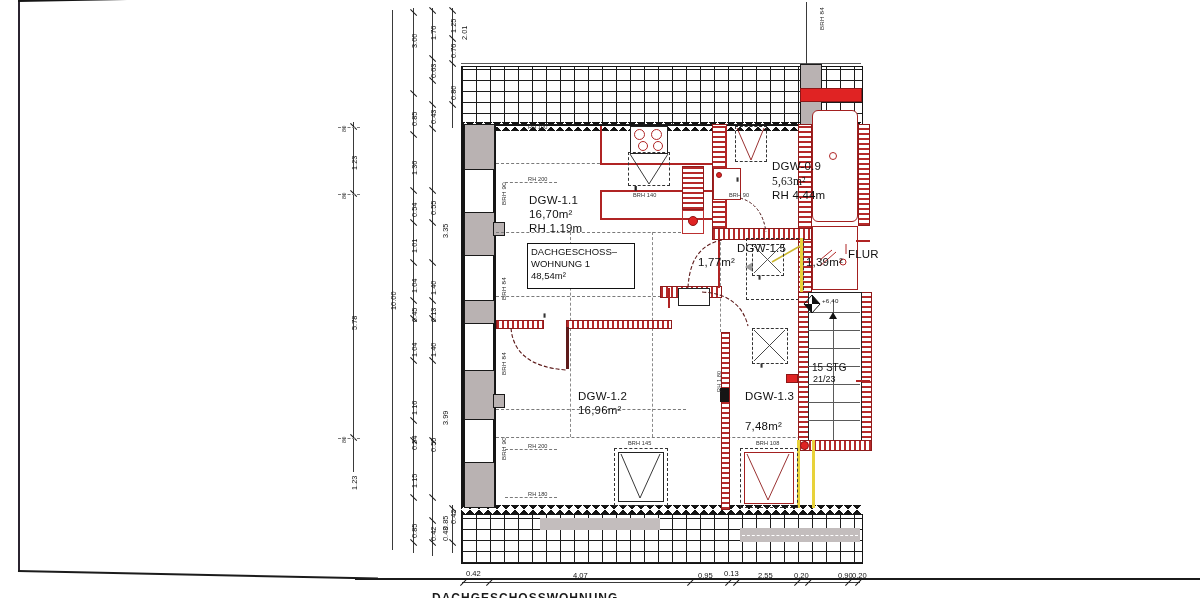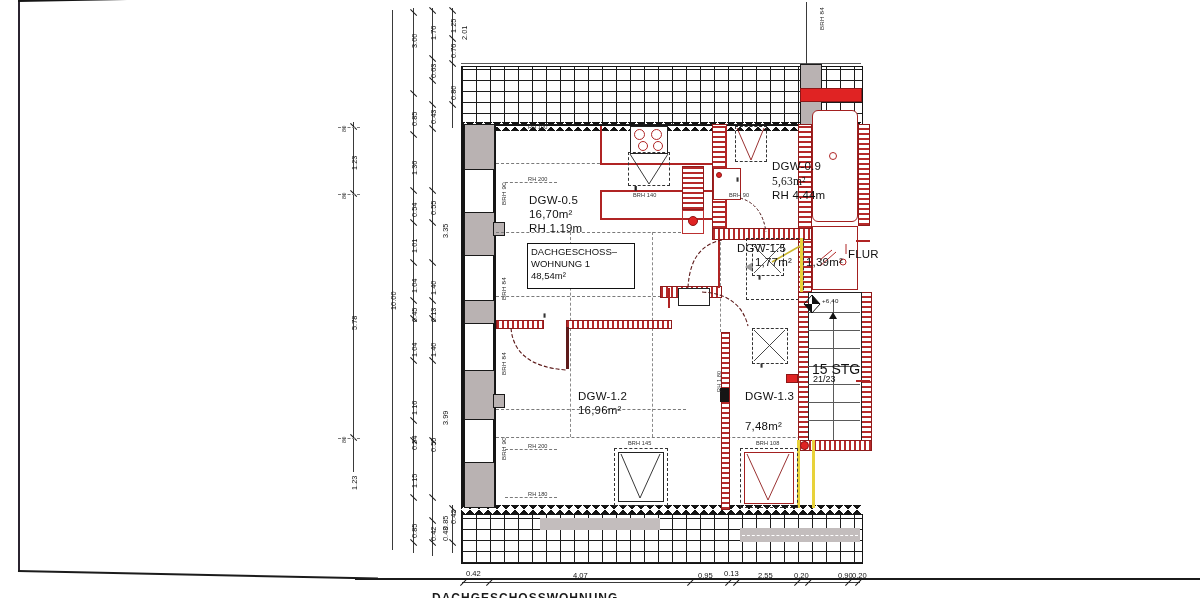--- a/index.html
+++ b/index.html
@@ -291,21 +291,21 @@
   <div class="thinline" style="left:808px;top:402px;width:52px;height:1px;"></div>
   <div class="thinline" style="left:808px;top:420px;width:52px;height:1px;"></div>
   <div class="thinline" style="left:833px;top:300px;width:1px;height:140px;"></div>
   <div class="arrowUp" style="left:829px;top:312px;"></div>
   <svg class="abs" style="left:801px;top:293px;" width="22" height="22">
     <path d="M11 2 L19 11 L11 20 L3 11 Z" fill="none" stroke="#111" stroke-width="1"></path>
     <path d="M11 2 L19 11 L11 11 Z" fill="#111"></path>
     <path d="M11 11 L3 11 L11 20 Z" fill="#111"></path>
   </svg>
   <div class="txt tiny2" style="left:822px;top:298px;">+6,40</div>
-  <div class="txt" style="left:812px;top:362px;font-size:14px;">15 STG</div>
+  <div class="txt" style="left:812px;top:362px;font-size:10px;">15 STG</div>
   <div class="txt" style="left:813px;top:374px;font-size:9px;">21/23</div>
   <div class="redhatch" style="left:798px;top:440px;width:72px;height:9px;"></div>
   <div class="redsolid" style="left:800px;top:441px;width:7px;height:7px;border-radius:50%;"></div>
   <div class="yellowline" style="left:797px;top:440px;width:2.5px;height:68px;"></div>
   <div class="yellowline" style="left:812px;top:440px;width:2.5px;height:68px;"></div>
 
   <div class="darkred" style="left:721px;top:332px;width:7px;height:176px;"></div>
   <div class="redhatchV" style="left:721px;top:332px;width:7px;height:176px;"></div>
   <div class="wall" style="left:720px;top:388px;width:9px;height:14px;"></div>
   <div class="vtxt tiny" style="left:716px;top:392px;">RH 1.80</div>
@@ -357,41 +357,41 @@
   <div class="txt tiny" style="left:756px;top:440px;">BRH 108</div>
 
   <div class="redhatchV" style="left:858px;top:124px;width:10px;height:100px;"></div>
   <div class="redline" style="left:856px;top:240px;width:14px;height:2px;"></div>
   <div class="redline" style="left:856px;top:380px;width:14px;height:2px;"></div>
   <div class="redsolid" style="left:786px;top:374px;width:10px;height:7px;"></div>
 
   <div class="vtxt tiny2" style="left:818px;top:30px;">BRH 84</div>
   <div class="dimline abs" style="left:806px;top:2px;width:1.1px;height:62px;"></div>
 
-  <div class="txt rm" style="left:529px;top:194px;">DGW-0.5</div>
+  <div class="txt rm" style="left:529px;top:194px;">DGW-1.1</div>
   <div class="txt rm" style="left:529px;top:208px;">16,70m²</div>
   <div class="txt rm" style="left:529px;top:222px;">RH 1.19m</div>
 
   <div class="lbl-box" style="left:527px;top:243px;width:106px;height:44px;"></div>
   <div class="txt" style="left:531px;top:247px;font-size:9.5px;">DACHGESCHOSS–</div>
   <div class="txt" style="left:531px;top:259px;font-size:9.5px;">WOHNUNG 1</div>
   <div class="txt" style="left:531px;top:271px;font-size:9.5px;">48,54m²</div>
 
   <div class="txt rm" style="left:578px;top:390px;">DGW-1.2</div>
   <div class="txt rm" style="left:578px;top:404px;">16,96m²</div>
 
   <div class="txt rm" style="left:745px;top:390px;">DGW-1.3</div>
   <div class="txt rm" style="left:745px;top:404px;margin-top:16px;">7,48m²</div>
 
   <div class="txt rm" style="left:772px;top:160px;">DGW-0.9</div>
   <div class="txt rm" style="left:772px;top:175px;font-family:Liberation Serif, serif;">5,63m²</div>
   <div class="txt rm" style="left:772px;top:189px;">RH 4.44m</div>
 
   <div class="txt rm" style="left:737px;top:242px;">DGW-1.5</div>
-  <div class="txt rm" style="left:755px;top:256px;text-align:center;">1,77m²</div>
+  <div class="txt rm" style="left:698px;top:256px;text-align:center;">1,77m²</div>
 
   <div class="txt rm" style="left:806px;top:248px;margin-left:42px;">FLUR</div>
   <div class="txt rm" style="left:806px;top:256px;">1,39m²</div>
 
   <div class="dimline abs" style="left:462px;top:582px;width:398px;height:1.1px;"></div>
   <div class="tickH" style="left:463px;top:578px;"></div>
   <div class="tickH" style="left:489px;top:578px;"></div>
   <div class="tickH" style="left:690px;top:578px;"></div>
   <div class="tickH" style="left:728px;top:578px;"></div>
   <div class="tickH" style="left:736px;top:578px;"></div>

